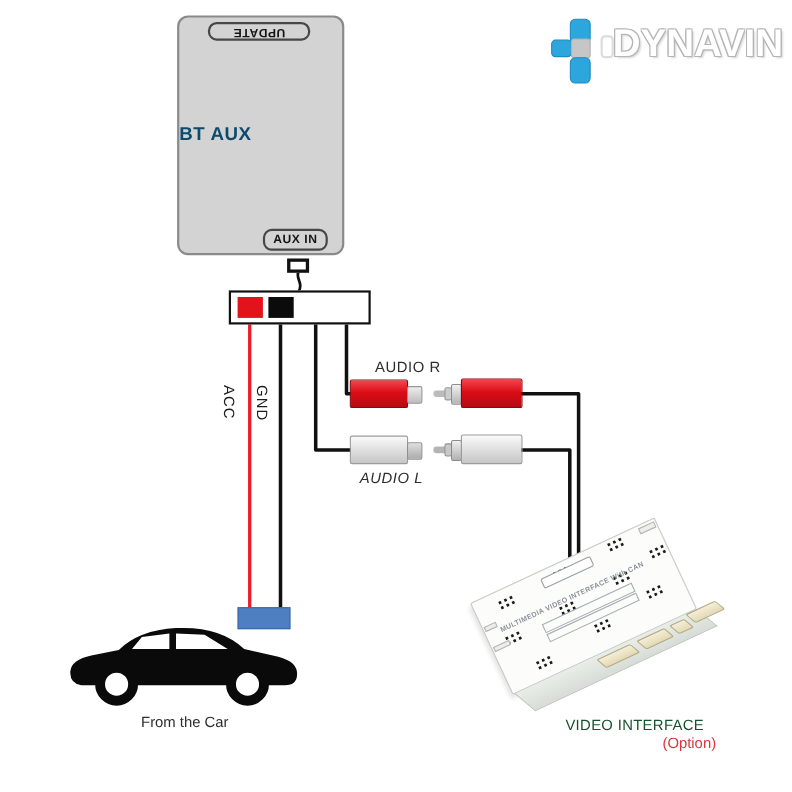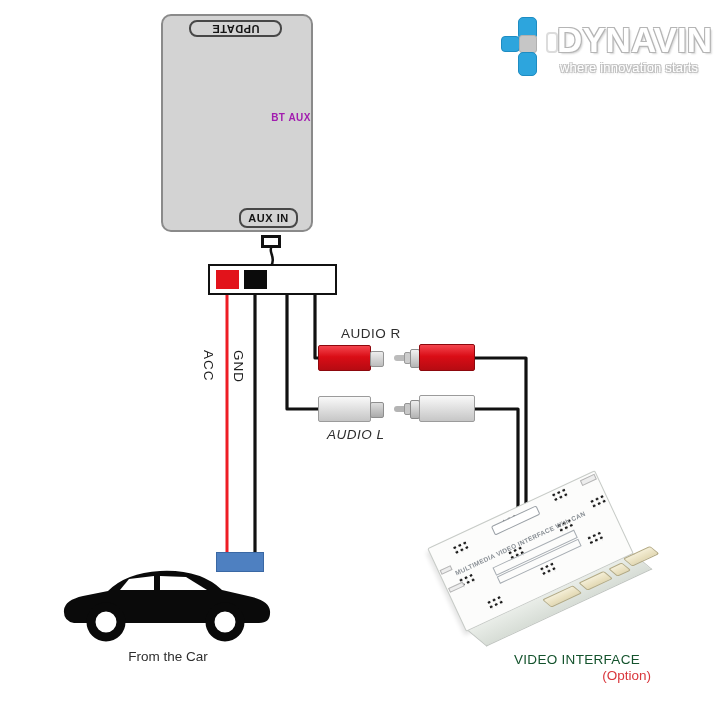--- a/index.html
+++ b/index.html
@@ -8,22 +8,22 @@
 
   
   .bt-box { position:absolute; left:161px; top:14px; width:152px; height:218px;
             background:#d3d3d3; border:2px solid #8a8a8a; border-radius:10px; }
   .pill { position:absolute; background:#d3d3d3; border:2px solid #474747; border-radius:8px;
           display:flex; align-items:center; justify-content:center;
           font-weight:bold; font-size:11px; color:#141414; letter-spacing:0.5px; }
   .update-pill { left:26px; top:4px; width:93px; height:17px; }
   .update-pill span { display:inline-block; transform:rotate(180deg); }
   .auxin-pill { left:76px; top:192px; width:59px; height:20px; }
-  .bt-title { position:absolute; left:0; right:0; top:96px; text-align:right;
-              font-weight:bold; font-size:10px; color:#a21caf; letter-spacing:0.5px; }
+  .bt-title { position:absolute; left:0; right:0; top:96px; text-align:left;
+              font-weight:bold; font-size:17px; color:#0c4a6e; letter-spacing:0.5px; }
 
   .mini-conn { position:absolute; left:261px; top:235px; width:20px; height:13px;
                background:#fff; border:3px solid #111; }
 
   
   .strip { position:absolute; left:208px; top:264px; width:129px; height:31px;
            background:#fff; border:2.5px solid #111; }
   .block-red   { position:absolute; left:6px;  top:4px; width:23px; height:19px; background:#e2131b; }
   .block-black { position:absolute; left:34px; top:4px; width:23px; height:19px; background:#0b0b0b; }
 
@@ -216,15 +216,14 @@
   <div class="vi-option">(Option)</div>
 
   <div class="logo-icon">
     <div class="li li-top"></div>
     <div class="li li-left"></div>
     <div class="li-center li"></div>
     <div class="li li-bottom"></div>
     <div class="li-ghost" style="position:absolute;"></div>
   </div>
   <div class="brand">DYNAVIN</div>
-  <div class="tagline">where innovation starts</div>
 
 </div>
 
 </body></html>

